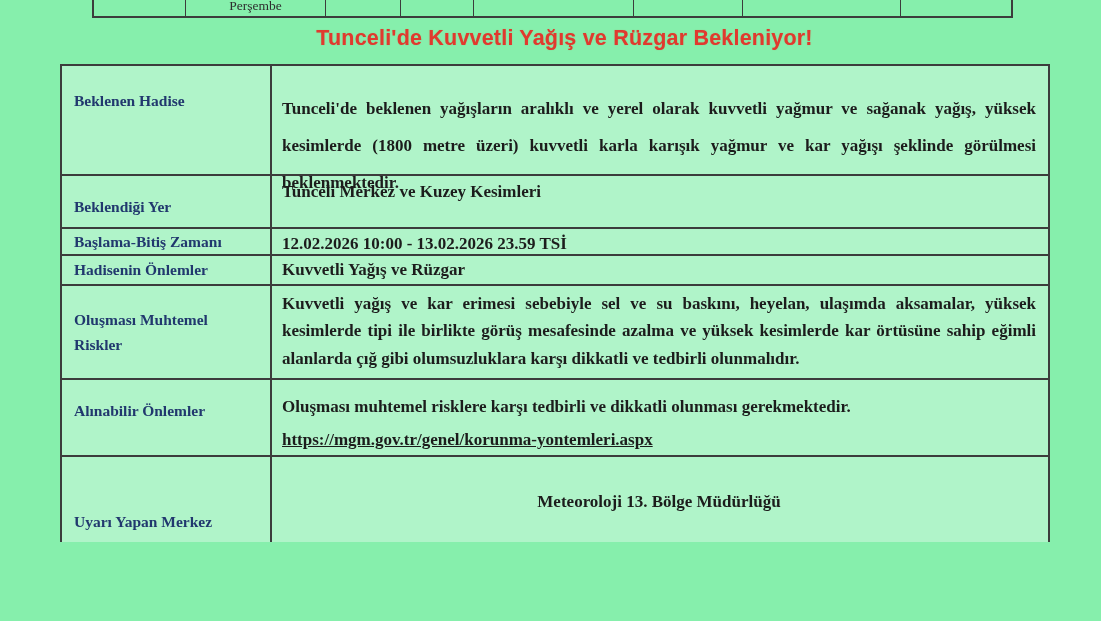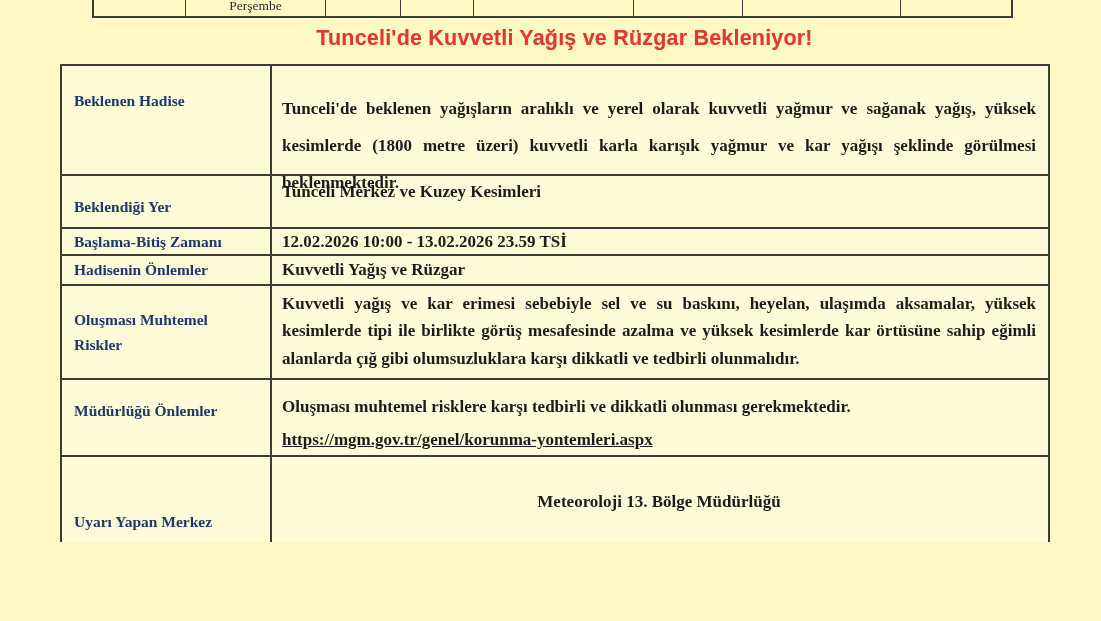--- a/index.html
+++ b/index.html
@@ -1,19 +1,19 @@
 <!DOCTYPE html>
 <html><head>
 <meta charset="utf-8">
 <style>
   * { margin:0; padding:0; box-sizing:border-box; }
   body { background:#e9e7e4; }
   .canvas {
     position:relative; width:1101px; height:621px;
-    background:#fef9c3; overflow:hidden;
+    background:#86efac; overflow:hidden;
     font-family:"Liberation Serif", serif;
   }
 
   
   .top-strip {
     position:absolute; left:92px; top:-6px; height:24px; display:flex;
     border-bottom:2px solid #3c3c3c;
   }
   .top-strip .cell {
     border-left:1px solid #3c3c3c;
@@ -56,21 +56,21 @@
   }
 
   .r1 { height:110px; }
   .r1 .lcell { padding-top:22px; }
   .r1 .ccell { text-align:justify; line-height:37px; padding-top:24px; }
 
   .r2 { height:84px; }
   .r2 .lcell { padding-top:18px; }
   .r2 .ccell { }
 
-  .r3 { height:47px; }
+  .r3 { height:47px;align-items:flex-end; }
   .r3 .lcell, .r3 .ccell { display:flex; align-items:center; padding-top:0; padding-bottom:0; }
 
   .r4 { height:53px; }
   .r4 .lcell, .r4 .ccell { display:flex; align-items:center; padding-top:0; padding-bottom:0; }
 
   .r5 { height:100px; }
   .r5 .lcell { display:flex; align-items:center; line-height:25px; padding-top:0; padding-bottom:0; }
   .r5 .ccell { text-align:justify; line-height:27.5px; padding-top:4px; }
 
   .r6 { height:77px; }
@@ -122,21 +122,21 @@
       <div class="lcell">Hadisenin Önlemler</div>
       <div class="ccell">Kuvvetli Yağış ve Rüzgar</div>
     </div>
 
     <div class="row r5">
       <div class="lcell">Oluşması Muhtemel Riskler</div>
       <div class="ccell">Kuvvetli yağış ve kar erimesi sebebiyle sel ve su baskını, heyelan, ulaşımda aksamalar, yüksek kesimlerde tipi ile birlikte görüş mesafesinde azalma ve yüksek kesimlerde kar örtüsüne sahip eğimli alanlarda çığ gibi olumsuzluklara karşı dikkatli ve tedbirli olunmalıdır.</div>
     </div>
 
     <div class="row r6">
-      <div class="lcell">Müdürlüğü Önlemler</div>
+      <div class="lcell">Alınabilir Önlemler</div>
       <div class="ccell">
         <div>Oluşması muhtemel risklere karşı tedbirli ve dikkatli olunması gerekmektedir.</div>
         <div><a href="#">https://mgm.gov.tr/genel/korunma-yontemleri.aspx</a></div>
       </div>
     </div>
 
     <div class="row r7">
       <div class="lcell">Uyarı Yapan Merkez</div>
       <div class="ccell">
         <div>Meteoroloji 13. Bölge Müdürlüğü</div>

